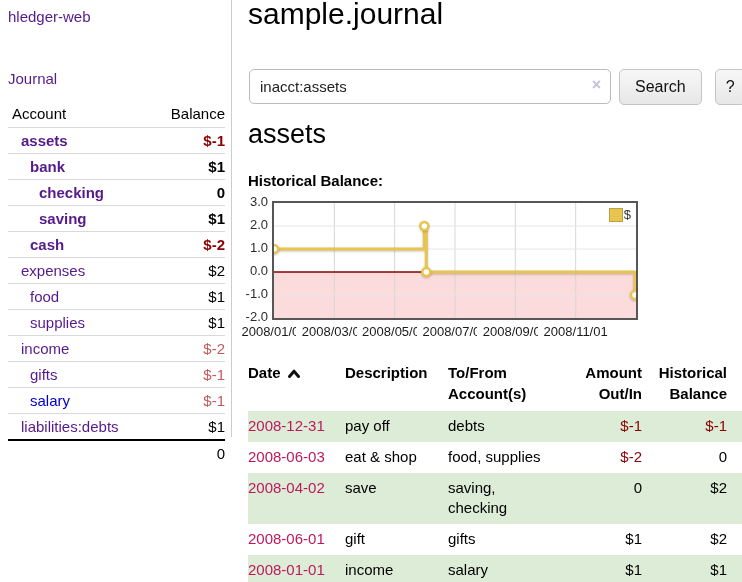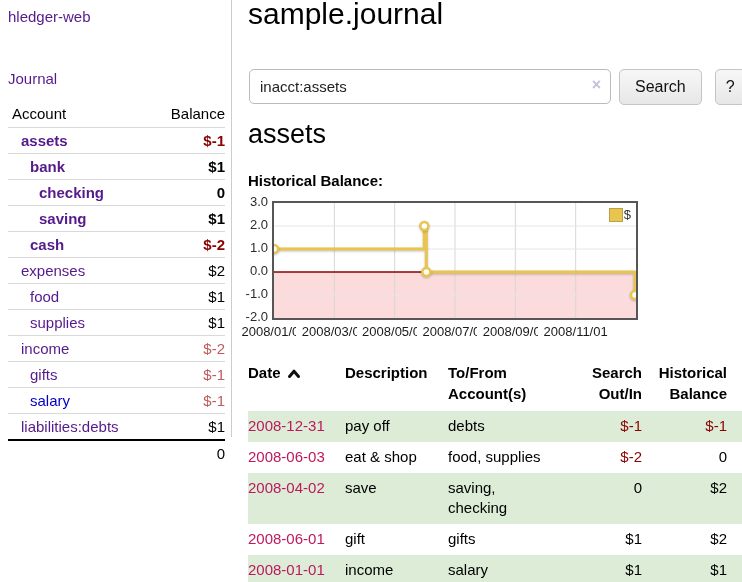--- a/index.html
+++ b/index.html
@@ -206,21 +206,21 @@
     </colgroup>
     <thead>
       <tr>
         <th style="white-space:nowrap">
           <span>Date</span><svg class="sort-icon" width="14" height="11" viewBox="0 0 14 11">
               <path d="M2.5 8.5 L7 3.2 L11.5 8.5" fill="none" stroke="#111" stroke-width="3" stroke-linecap="round" stroke-linejoin="round"></path>
             </svg>
         </th>
         <th>Description</th>
         <th style="padding-right:10px">To/From Account(s)</th>
-        <th class="r">Search Out/In</th>
+        <th class="r">Amount Out/In</th>
         <th class="r last">Historical Balance</th>
       </tr>
     </thead>
     <tbody id="reg-body">
         <tr class="green">
           <td class="date"><a>2008-12-31</a></td>
           <td>pay off</td>
           <td style="padding-right: 10px;">debts</td>
           <td class="r neg">$-1</td>
           <td class="r last neg">$-1</td>

